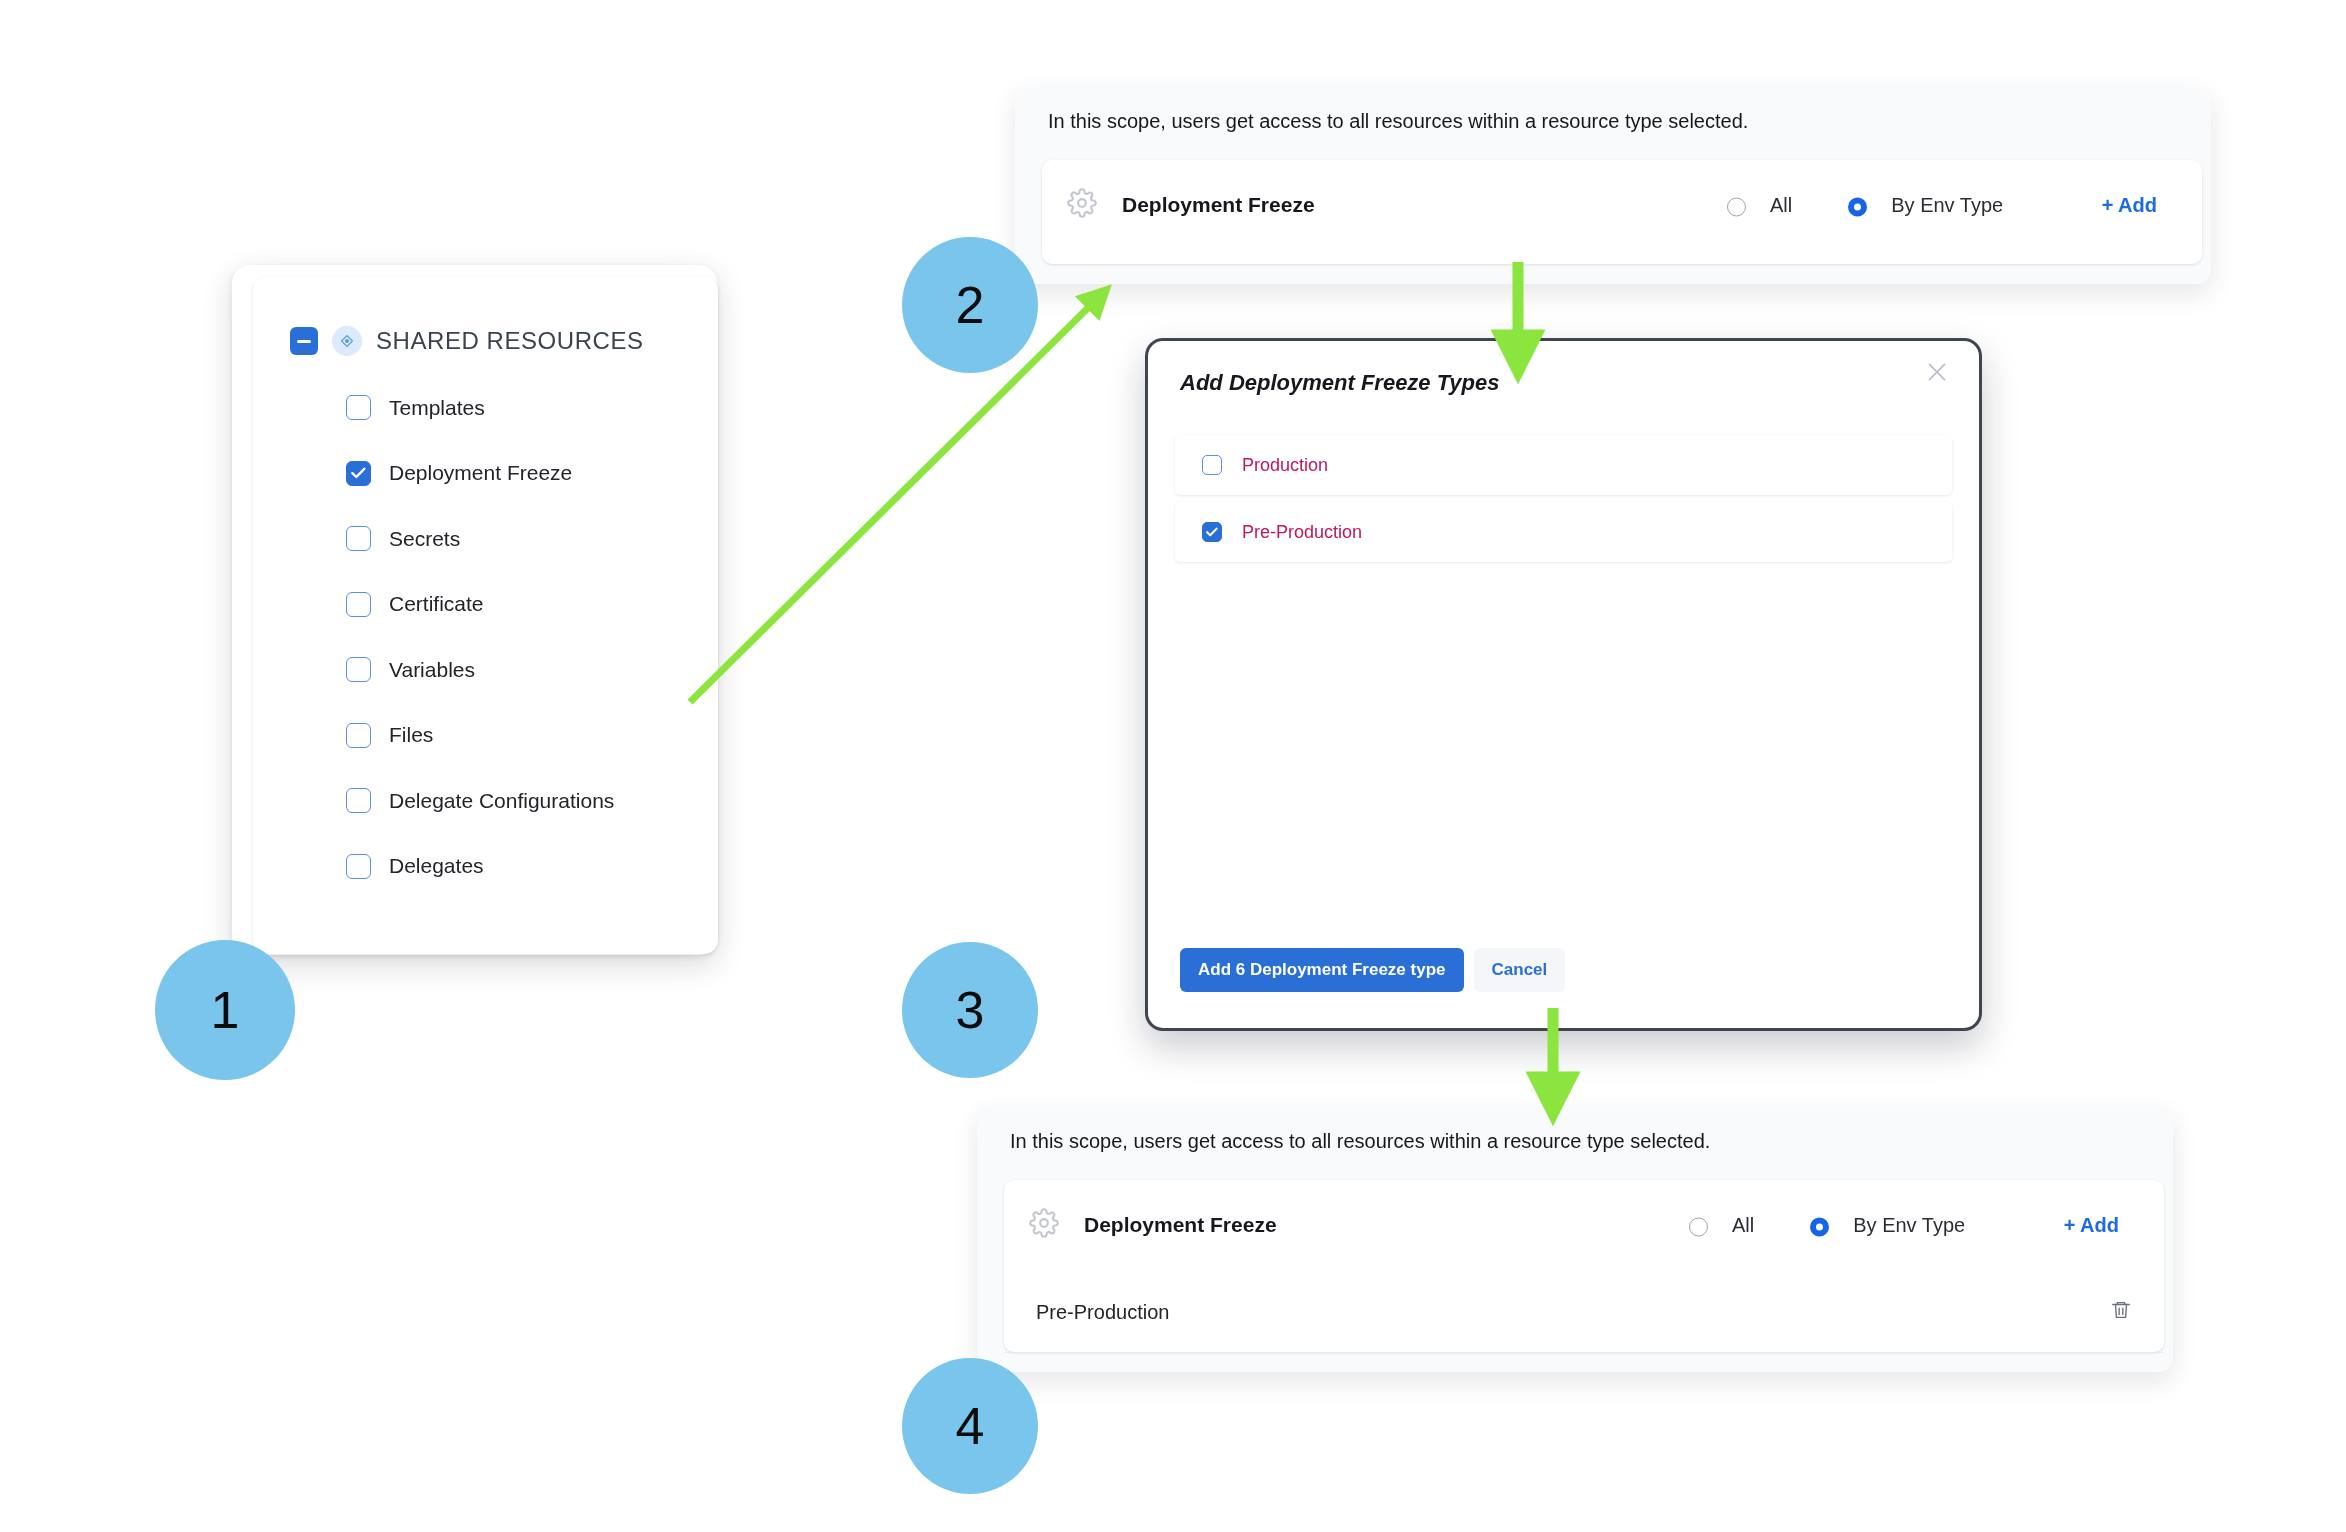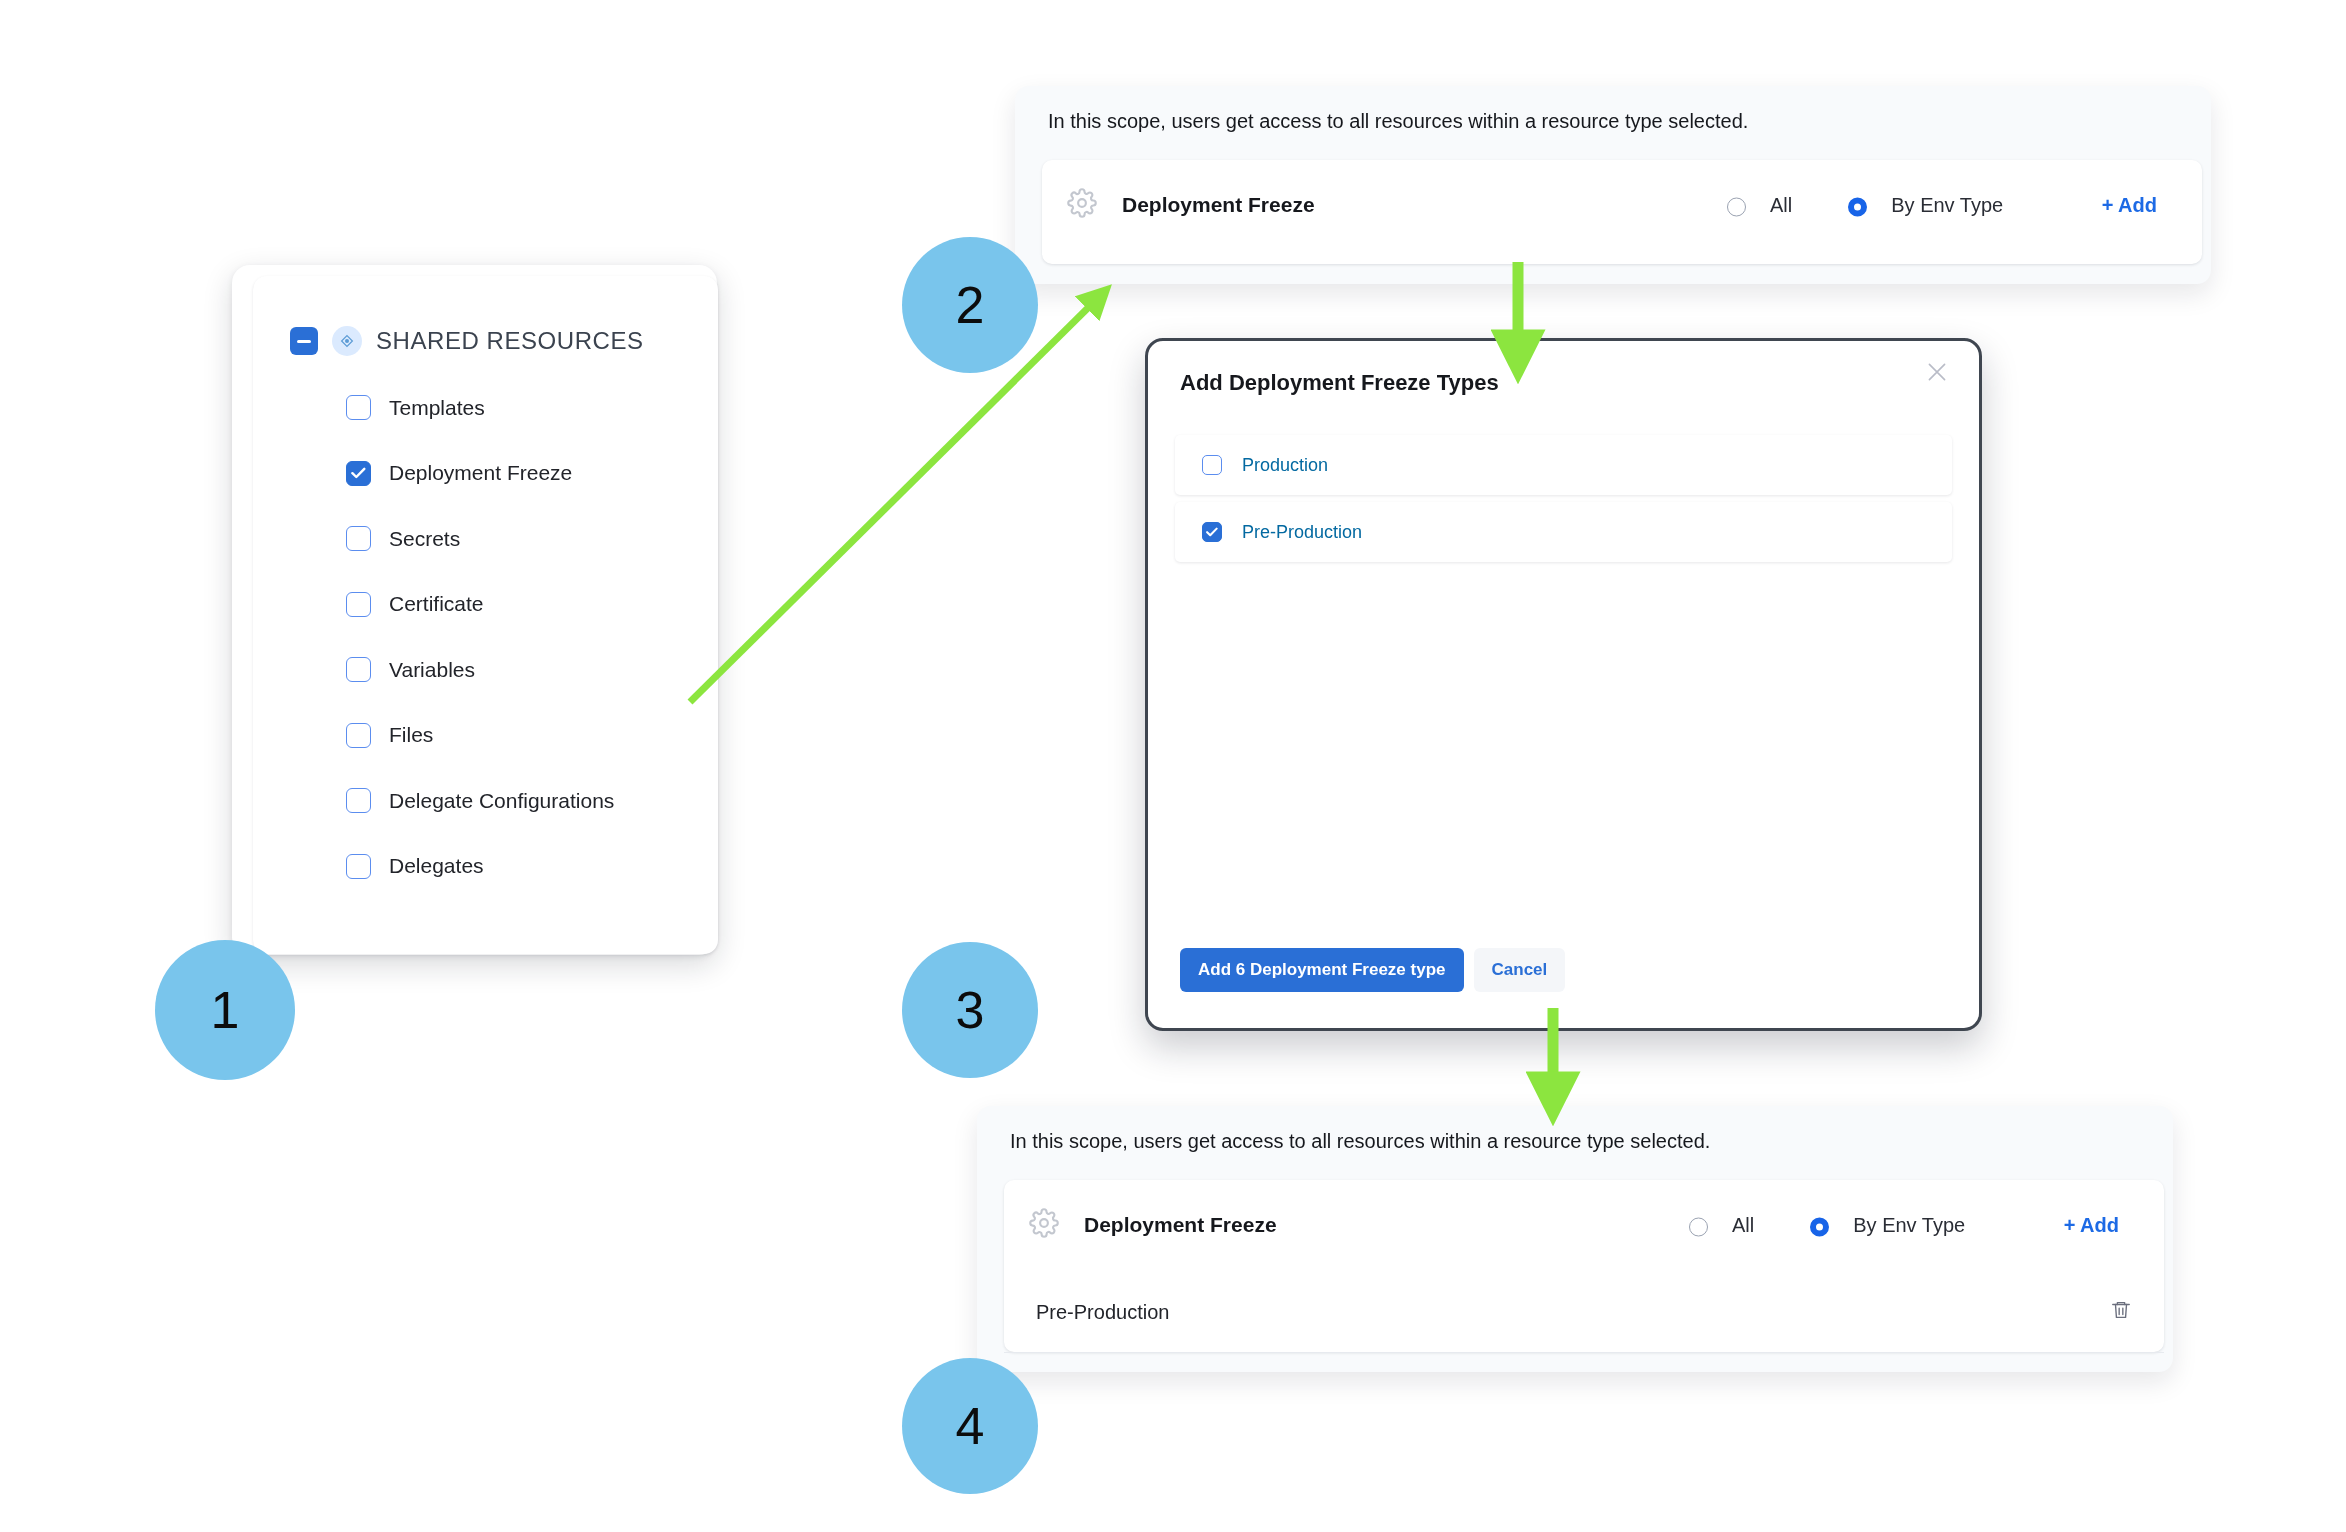--- a/index.html
+++ b/index.html
@@ -128,21 +128,21 @@
     position:absolute;left:1145px;top:338px;width:837px;height:693px;
     background:#ffffff;
     border:3px solid #3f4650;
     border-radius:18px;
     box-shadow:0 16px 36px rgba(16,24,40,.22);
     z-index:40;
     box-sizing:border-box;
   }
   #modal-title{
     position:absolute;left:32px;top:29px;
-    font-size:22px;font-weight:bold;color:#16181d;
+    font-size:22px;font-weight:bold;color:#16181d;font-style:italic;
   }
   #modal-close{
     position:absolute;right:25px;top:18px;width:30px;height:30px;
     cursor:pointer;
   }
   .modal-list{position:absolute;left:27px;top:94px;right:27px;}
   .modal-opt{
     height:60px;display:flex;align-items:center;
     background:#ffffff;
     box-shadow:0 1px 3px rgba(16,24,40,.10);
@@ -153,21 +153,21 @@
     gap:20px;
   }
   .cb-sm{
     width:20px;height:20px;border-radius:5px;border:1.6px solid #5b8def;
     background:#ffffff;box-sizing:border-box;flex:0 0 auto;
   }
   .cb-sm.checked{
     background:#2a6fd6;border-color:#2a6fd6;
     display:flex;align-items:center;justify-content:center;
   }
-  .modal-opt-label{font-size:18px;color:#0369a1;}
+  .modal-opt-label{font-size:18px;color:#be185d;}
   #modal-footer{position:absolute;left:32px;bottom:36px;display:flex;align-items:center;gap:10px;}
   #btn-add{
     background:#2a6fd6;color:#ffffff;font-size:17px;font-weight:bold;
     border:none;border-radius:6px;padding:12px 18px;cursor:pointer;
     font-family:"Liberation Sans", sans-serif;
   }
   #btn-cancel{
     background:#f4f6f9;color:#2a6fd6;font-size:17px;font-weight:bold;
     border:none;border-radius:6px;padding:12px 18px;cursor:pointer;
     font-family:"Liberation Sans", sans-serif;

